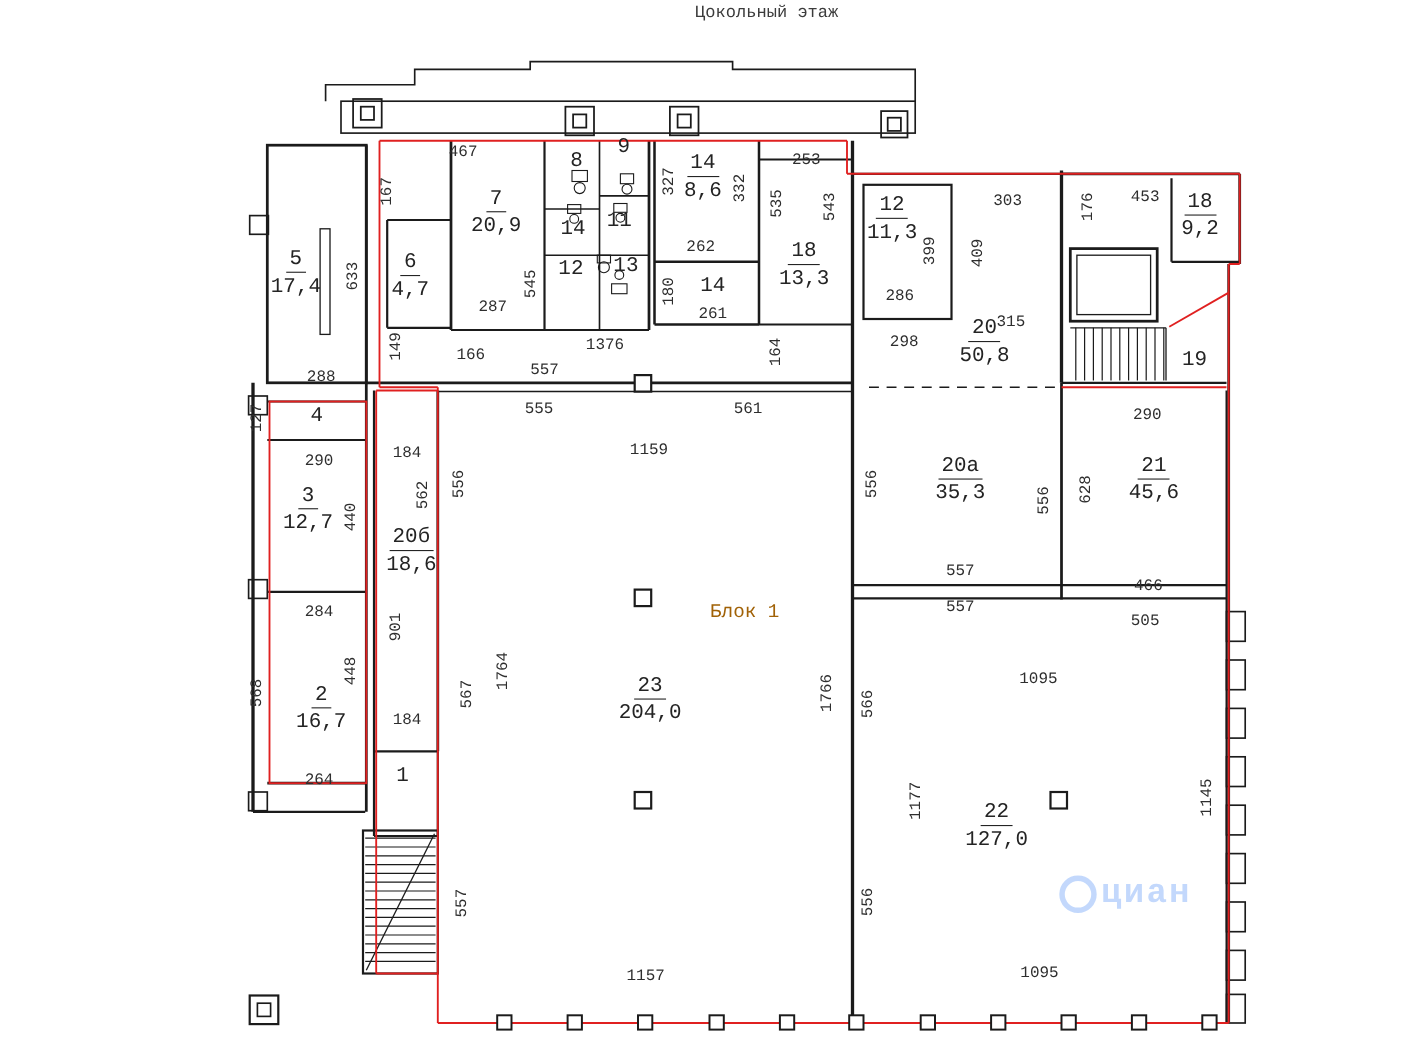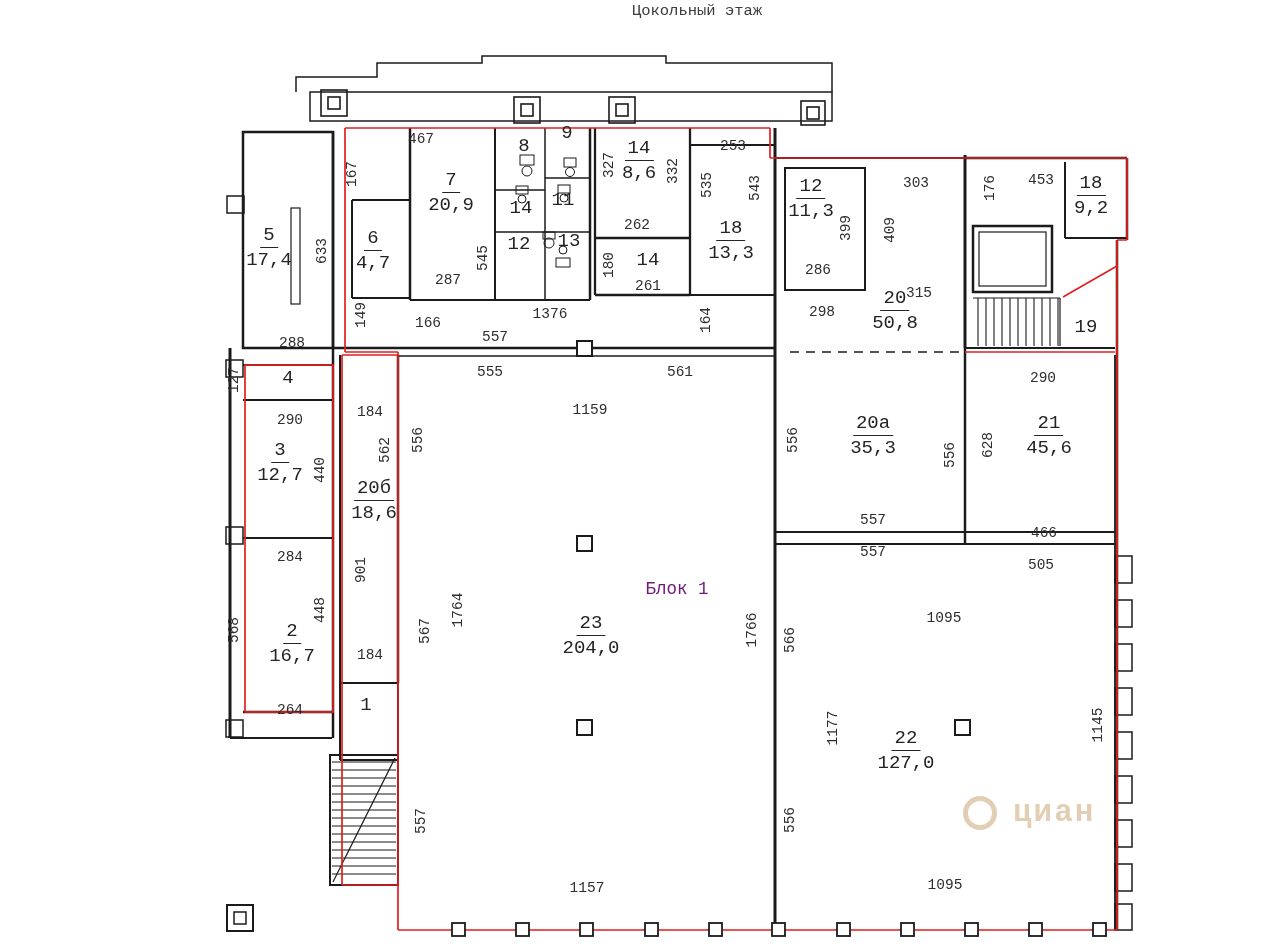--- a/index.html
+++ b/index.html
@@ -12,23 +12,23 @@
   .room-label{position:absolute;text-align:center;color:#242424;
               transform:translateX(-50%);line-height:1.2;white-space:nowrap;}
   .room-num{font-size:19px;}
   .room-num.u{border-bottom:1.5px solid #242424;display:inline-block;
               padding:0 3px 1px;line-height:1.05;}
   .room-area{font-size:19px;margin-top:1px;}
   .dim{position:absolute;font-size:14.5px;color:#2e2e2e;white-space:nowrap;
        transform:translate(-50%,-50%);}
   .dim.rot{transform:translate(-50%,-50%) rotate(-90deg);}
   #block-label{position:absolute;left:677px;top:547px;transform:translateX(-50%);
-               font-size:17.5px;color:#701a75;margin-top:32px;}
-  #watermark{position:absolute;left:963px;top:795px;opacity:.3;color:#a16207;
-             display:flex;align-items:center;gap:16px;}
+               font-size:17.5px;color:#a16207;}
+  #watermark{position:absolute;left:963px;top:795px;opacity:.3;color:#3b82f6;
+             display:flex;align-items:center;gap:4px;}
   .wm-icon{width:24px;height:24px;border:5px solid currentColor;border-radius:50%;}
   .wm-text{font-size:31px;font-weight:bold;letter-spacing:2px;}
 </style>
 </head>
 <body>
 
 <div id="plan">
 
   <svg id="blueprint" width="1280" height="952" viewBox="0 0 1280 952">
 

